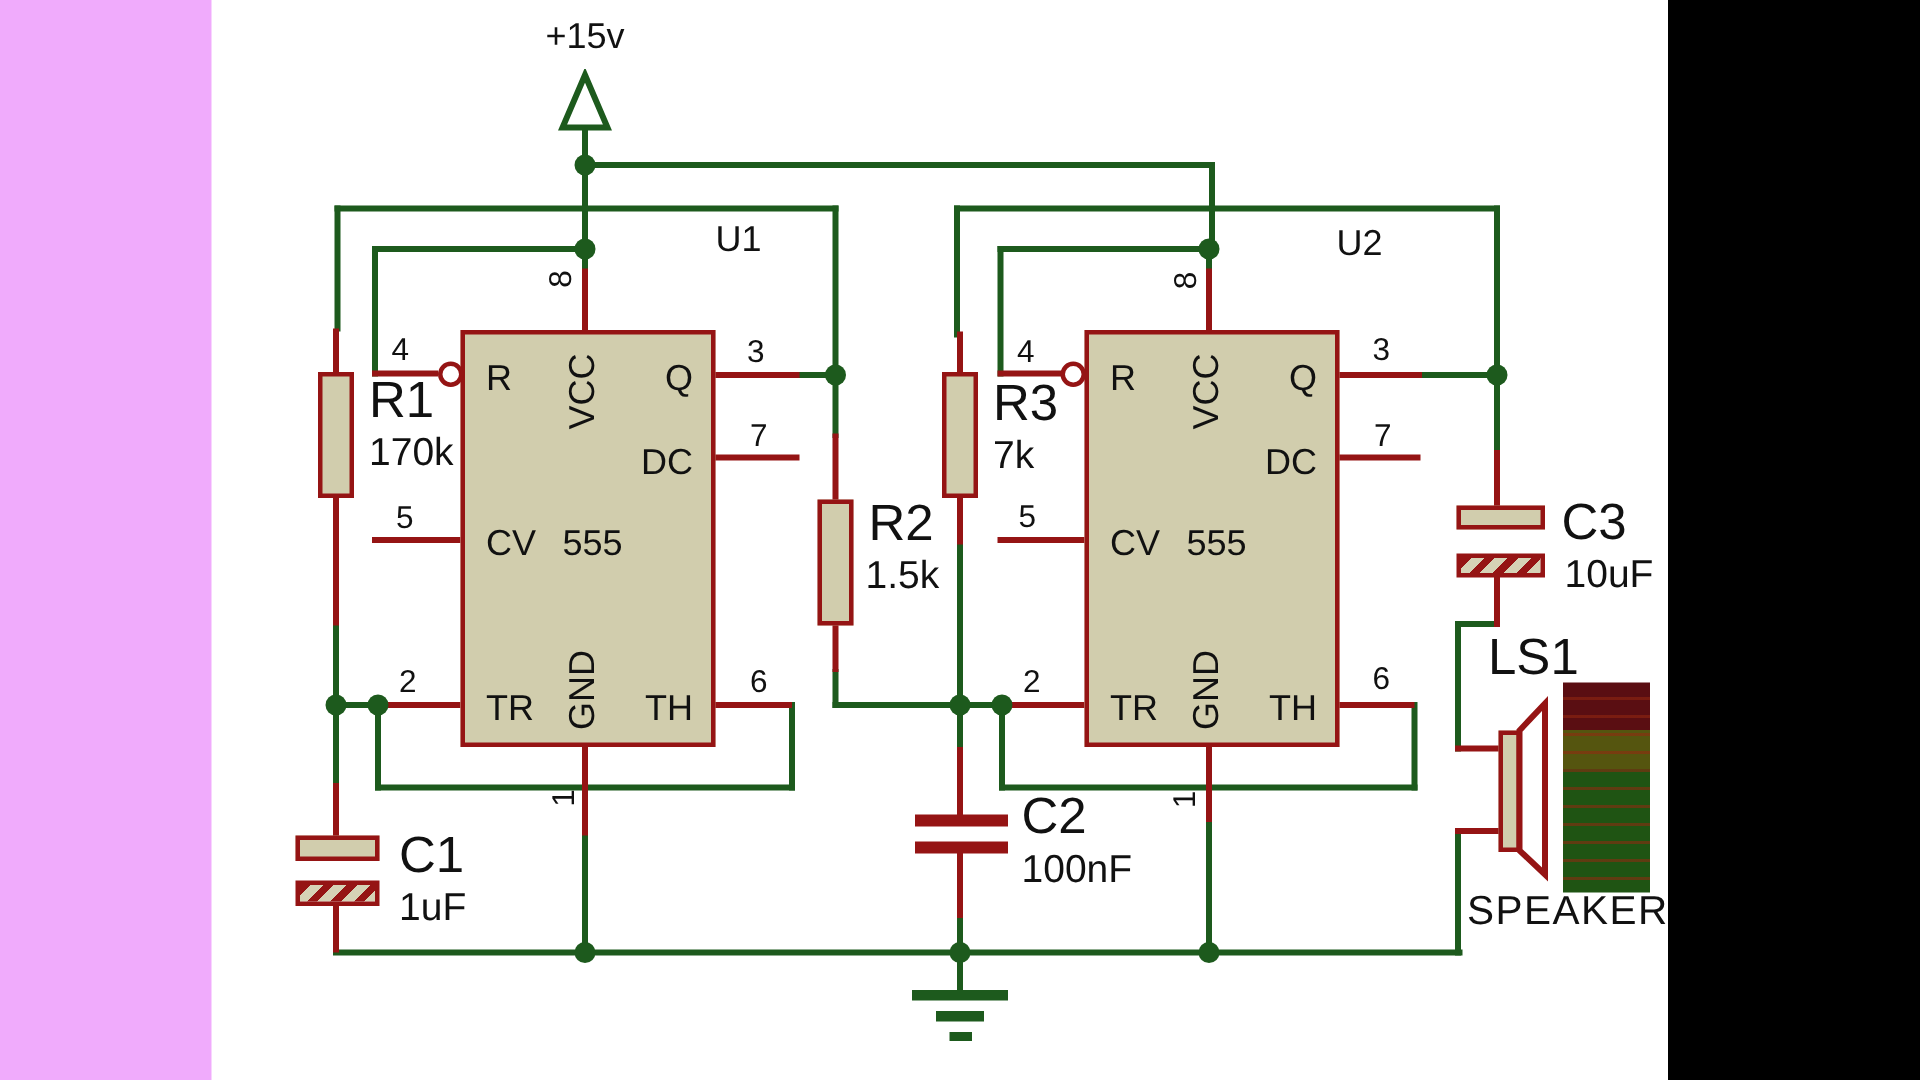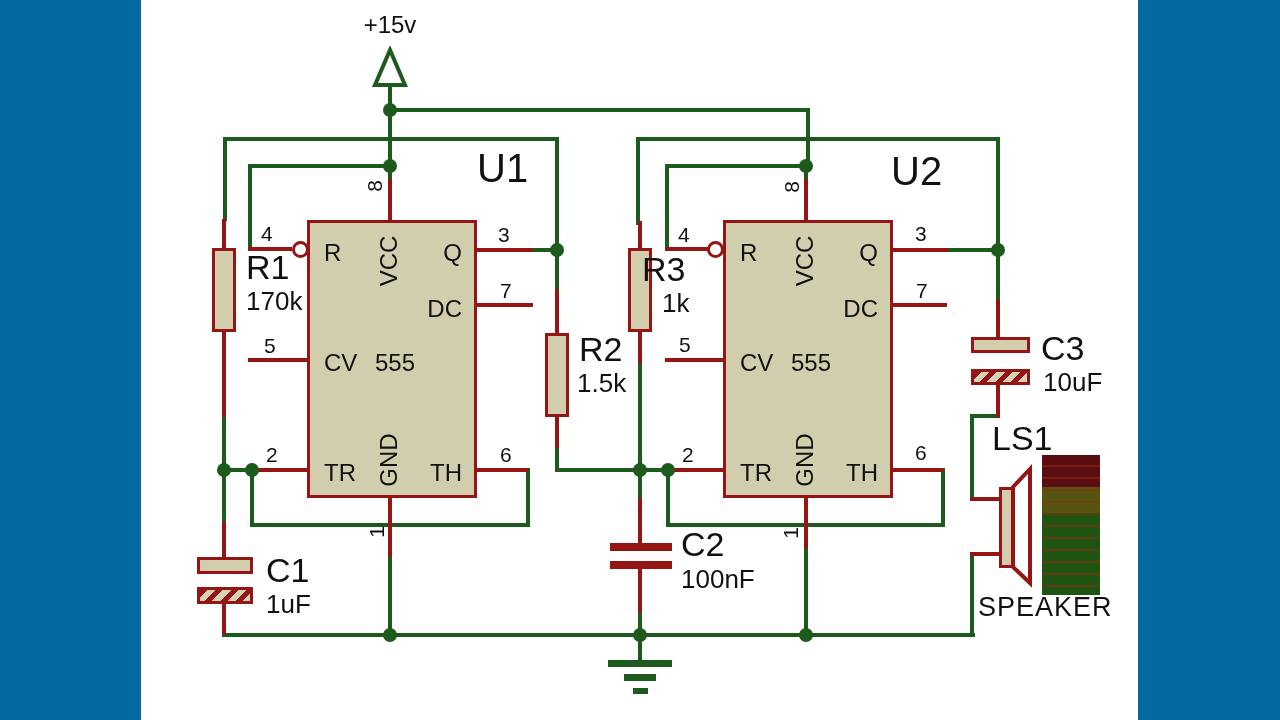--- a/index.html
+++ b/index.html
@@ -1,16 +1,16 @@
 <!DOCTYPE html>
 <html><head>
 <meta charset="utf-8">
 <style>
   html,body{margin:0;padding:0;background:#000;}
-  .stage{position:relative;width:1280px;height:720px;background:#0369a1;overflow:hidden;
+  .stage{position:relative;width:1112px;height:720px;background:#f0abfc;overflow:hidden;
          font-family:"Liberation Sans",sans-serif;color:#111;}
   .sheet{position:absolute;left:141px;top:0;width:997px;height:720px;background:#fff;}
   .abs{position:absolute;}
   
   .w{position:absolute;background:#1d5a1d;}
   .p{position:absolute;background:#951414;}
   .dot{position:absolute;width:14px;height:14px;border-radius:50%;background:#1d5a1d;}
   .bubble{position:absolute;width:11px;height:11px;border:3px solid #951414;border-radius:50%;background:#fff;}
   
   .chip{position:absolute;box-sizing:border-box;width:170px;height:278px;
@@ -19,21 +19,21 @@
        background:#d1cdad;border:3px solid #951414;}
   .cap-plate{position:absolute;box-sizing:border-box;background:#d1cdad;border:3px solid #951414;}
   .cap-hatch{position:absolute;box-sizing:border-box;border:3px solid #951414;
        background:repeating-linear-gradient(135deg,#951414 0 5px,#d6d2b6 5px 11px);}
   .cap-bar{position:absolute;background:#951414;}
   .vubar{position:absolute;width:58px;height:140px;
        background:
          repeating-linear-gradient(180deg,rgba(0,0,0,0) 0 10px,rgba(148,40,16,.55) 10px 12px),
          linear-gradient(180deg,#5a0e12 0 32px,#55550f 32px 58px,#1f5413 58px 100%);}
   
-  .lic{position:absolute;font-size:40px;line-height:1;}
+  .lic{position:absolute;font-size:24px;line-height:1;}
   .lref{position:absolute;font-size:34px;line-height:1;}
   .lval{position:absolute;font-size:26px;line-height:1;}
   .pnum{position:absolute;font-size:21px;line-height:1;}
   .pname{position:absolute;font-size:24px;line-height:1;}
   .rot{transform:translate(-50%,-50%) rotate(-90deg);transform-origin:center;}
   .ctr{transform:translateX(-50%);}
   .pwr{position:absolute;font-size:24px;line-height:1;}
   .spk{position:absolute;font-size:27px;line-height:1;letter-spacing:1px;}
 </style>
 </head>
@@ -188,22 +188,22 @@
 
   <div class="res" style="left:212px;top:248px"></div>
   <div class="lref" style="left:246px;top:250px">R1</div>
   <div class="lval" style="left:246px;top:288px">170k</div>
 
   <div class="res" style="left:545px;top:333px"></div>
   <div class="lref" style="left:579px;top:332px">R2</div>
   <div class="lval" style="left:577px;top:370px">1.5k</div>
 
   <div class="res" style="left:628px;top:248px"></div>
-  <div class="lref" style="left:642px;top:252px">R3</div>
-  <div class="lval" style="left:662px;top:290px">1k</div>
+  <div class="lref" style="left:662px;top:252px">R3</div>
+  <div class="lval" style="left:662px;top:290px">7k</div>
 
   <div class="cap-plate" style="left:197px;top:557px;width:56px;height:17px"></div>
   <div class="cap-hatch" style="left:197px;top:587px;width:56px;height:17px"></div>
   <div class="lref" style="left:266px;top:553px">C1</div>
   <div class="lval" style="left:266px;top:591px">1uF</div>
 
   <div class="cap-bar" style="left:610px;top:543px;width:62px;height:8px"></div>
   <div class="cap-bar" style="left:610px;top:561px;width:62px;height:8px"></div>
   <div class="lref" style="left:681px;top:527px">C2</div>
   <div class="lval" style="left:681px;top:566px">100nF</div>

